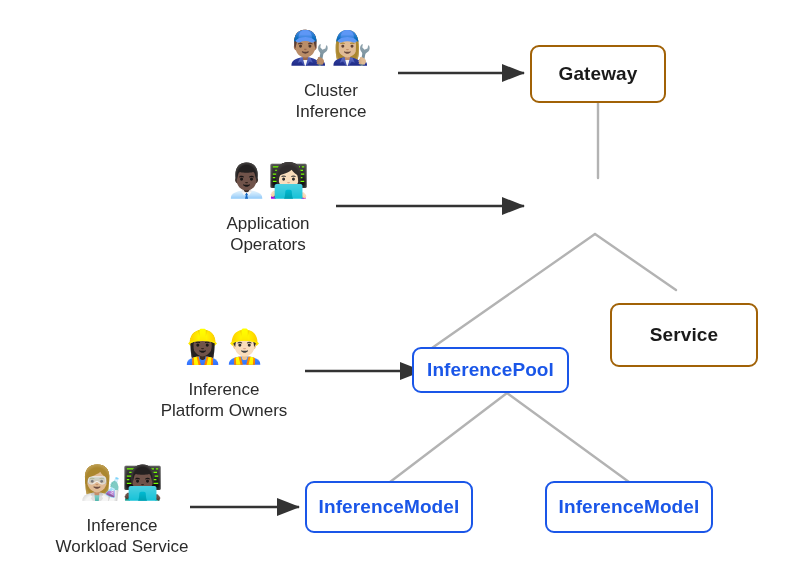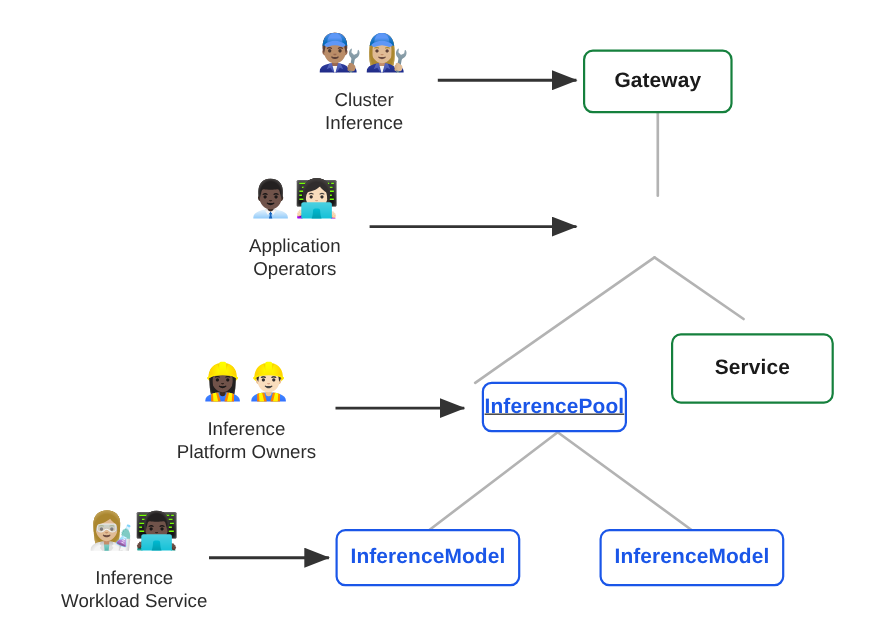--- a/index.html
+++ b/index.html
@@ -26,21 +26,21 @@
     position: absolute;
     box-sizing: border-box;
     display: flex;
     align-items: center;
     justify-content: center;
     background: #ffffff;
     border-radius: 9px;
     z-index: 3;
   }
   .node-dark {
-    border: 2px solid #15803d;
+    border: 2px solid #a16207;
   }
   .node-blue {
     border: 2.4px solid #1a56e8;
   }
   .node-label {
     font-weight: bold;
     letter-spacing: 0.1px;
     white-space: nowrap;
   }
   .node-dark .node-label {
@@ -136,21 +136,21 @@
 
   <div class="node node-dark" style="left:530px; top:45px; width:136px; height:58px;">
     <span class="node-label">Gateway</span>
   </div>
 
 
   <div class="node node-dark" style="left:610px; top:303px; width:148px; height:64px;text-align:center;">
     <span class="node-label">Service</span>
   </div>
 
-  <div class="node node-blue" style="left:438px; top:347px; width:132px; height:46px;text-decoration:underline;">
+  <div class="node node-blue" style="left:412px; top:347px; width:157px; height:46px;">
     <span class="node-label">InferencePool</span>
   </div>
 
   <div class="node node-blue" style="left:305px; top:481px; width:168px; height:52px;">
     <span class="node-label">InferenceModel</span>
   </div>
 
   <div class="node node-blue" style="left:545px; top:481px; width:168px; height:52px;">
     <span class="node-label">InferenceModel</span>
   </div>

